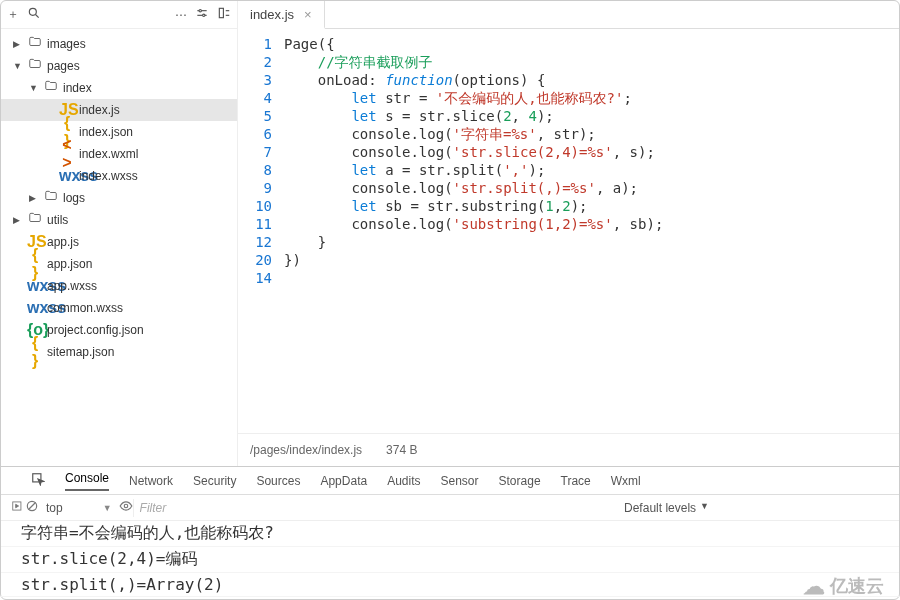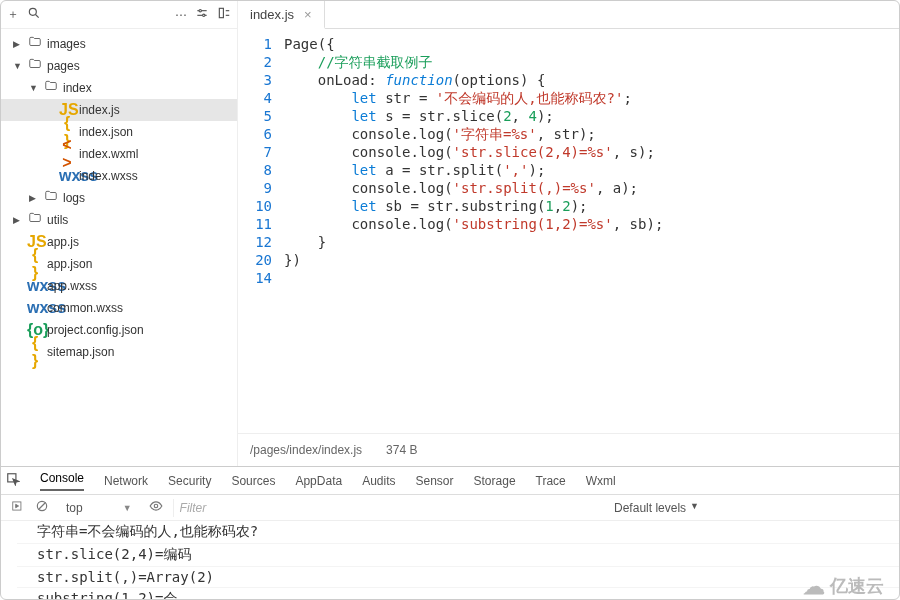--- a/index.html
+++ b/index.html
@@ -29,26 +29,26 @@
   .editor { flex: 1; display: flex; font-family: Consolas, Menlo, monospace; font-size: 14px; line-height: 18px; background: #fff; overflow-x:auto; }
   .gut { width: 42px; text-align: right; padding: 6px 8px 0 0; color: #1976d2; user-select: none; }
   .code { padding: 6px 0 0 4px; white-space: pre; }
   .kw { color: #0b7cd6; }
   .fn { color: #0b7cd6; font-style: italic; }
   .st { color: #c0392b; }
   .nm { color: #1a9e5a; }
   .cm { color: #1a9e5a; }
   .status { height: 24px; border-top: 1px solid #eee; display: flex; align-items: center; gap: 24px; padding: 16px 12px; color: #666; font-size: 12px; }
   .devtools { border-top: 1px solid #ccc; display: flex; flex-direction: column; height: 133px; }
-  .dtabs { height: 28px; display: flex; align-items: center; gap: 20px; padding: 0 5px; border-bottom: 1px solid #ddd; color: #555; font-size: 12px; }
+  .dtabs { height: 28px; display: flex; align-items: center; gap: 20px; padding: 0 30px; border-bottom: 1px solid #ddd; color: #555; font-size: 12px; }
   .dtabs .act { color: #000; border-bottom: 2px solid #666; padding-bottom: 4px; }
-  .cbar { height: 26px; display: flex; align-items: center; gap: 10px; padding: 0 10px; border-bottom: 1px solid #eee; color: #777; }
+  .cbar { height: 26px; display: flex; align-items: center; padding: 0 10px; border-bottom: 1px solid #eee; color: #777; }
   .sel-ctx { border: 1px solid transparent; padding: 1px 6px; color: #555; display:flex; align-items:center; gap:40px;}
   .filter { flex: 1; color: #aaa; font-style: italic; padding-left:6px; border-left:1px solid #eee; height:18px; display:flex; align-items:center;}
-  .loglines { flex: 1; overflow: auto; font-family: Consolas, Menlo, monospace; font-size: 14px; color: #333; margin-left: 16px; }
+  .loglines { flex: 1; overflow: auto; font-family: Consolas, Menlo, monospace; font-size: 16px; color: #333; }
   .logl { padding: 2px 20px; border-bottom: 1px solid #f4f4f4; }
   .ic { display:inline-flex; width:14px; height:14px; }
   .watermark { position:absolute; right:16px; bottom:0; font-size:18px; color:#bbb; font-weight:bold;}
 </style>
 </head>
 <body>
 
 <div class="app">
   <div class="top">
     <div class="sidebar">

